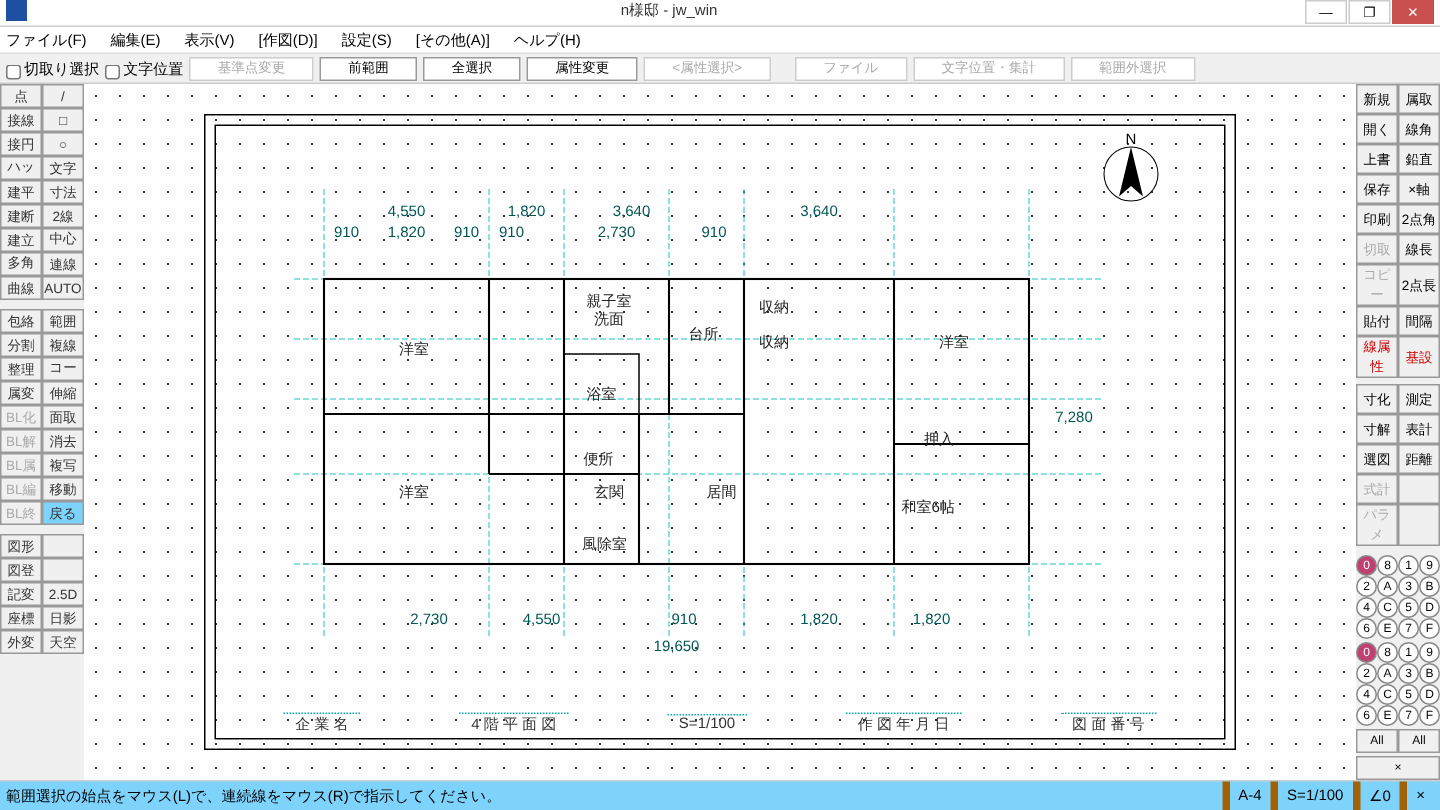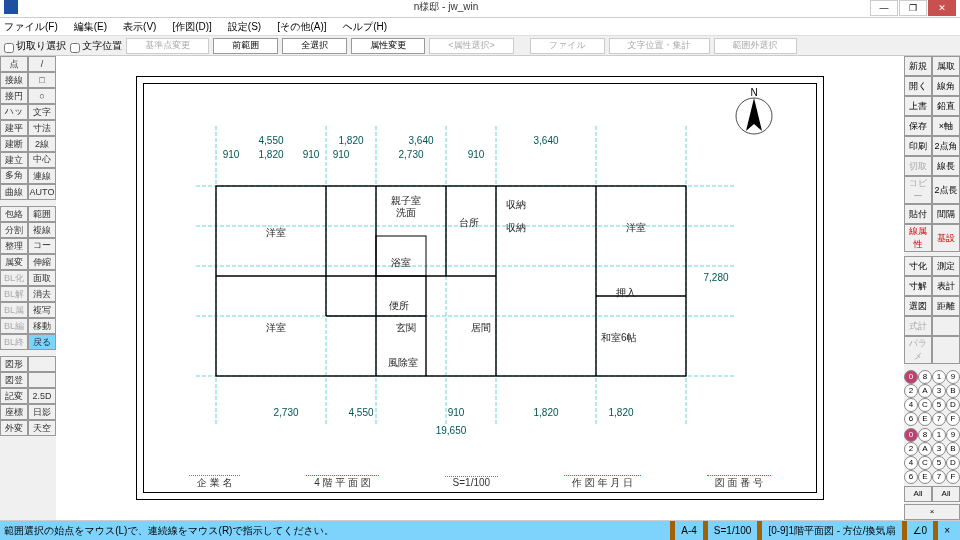--- a/index.html
+++ b/index.html
@@ -375,16 +375,15 @@
       <div class="allbtns">
         <button>× </button>
       </div>
     </div>
 </div>
 
 <div class="statusbar">
   <div class="hint">範囲選択の始点をマウス(L)で、連続線をマウス(R)で指示してください。</div>
   <div class="cell">A-4</div>
   <div class="cell">S=1/100</div>
-  <div class="cell">[0-9]1階平面図 - 方位/換気扇</div>
   <div class="cell">∠0</div>
   <div class="cell">× </div>
 </div>
 
 </body></html>

